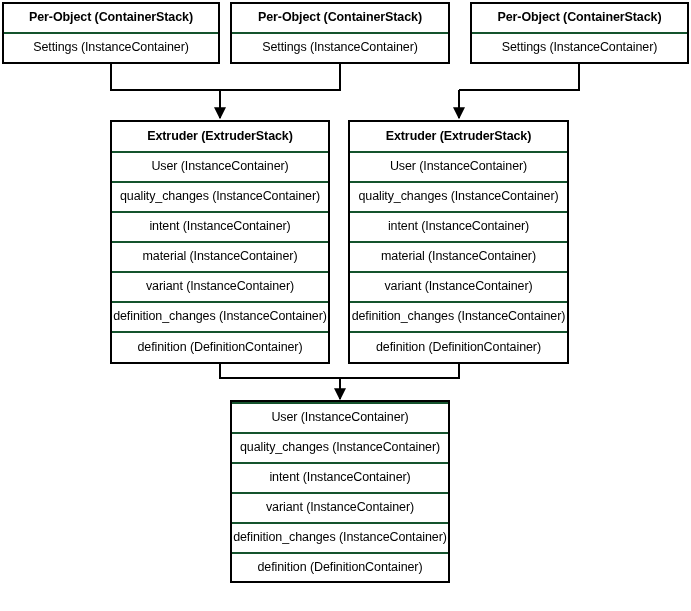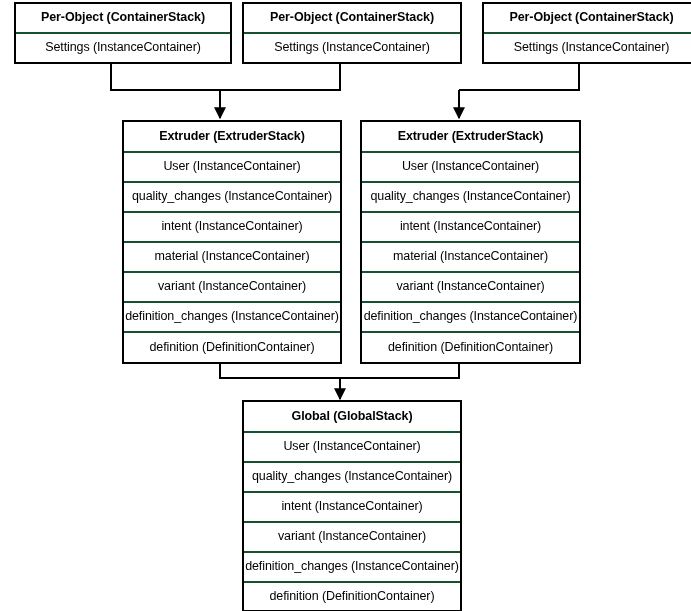--- a/index.html
+++ b/index.html
@@ -17,21 +17,20 @@
     height: 611px;
     background: #ffffff;
     overflow: hidden;
   }
   .node {
     position: absolute;
     box-sizing: border-box;
     border: 2px solid #000000;
     background: #ffffff;
     z-index: 2;
-    margin-left: 12px;
   }
   .row {
     box-sizing: border-box;
     display: flex;
     align-items: center;
     justify-content: center;
     text-align: center;
     color: #000000;
     font-size: 12.5px;
     line-height: 1.1;
@@ -114,21 +113,20 @@
     <div class="row" style="height:30px;">User (InstanceContainer)</div>
     <div class="row" style="height:30px;">quality_changes (InstanceContainer)</div>
     <div class="row" style="height:30px;">intent (InstanceContainer)</div>
     <div class="row" style="height:30px;">material (InstanceContainer)</div>
     <div class="row" style="height:30px;">variant (InstanceContainer)</div>
     <div class="row" style="height:30px;">definition_changes (InstanceContainer)</div>
     <div class="row" style="height:31px;">definition (DefinitionContainer)</div>
   </div>
 
   <div class="node" style="left:230px; top:400px; width:220px;">
-    <div class="row header" style="height:29px;">Global (GlobalStack)</div>
     <div class="row" style="height:30px;">User (InstanceContainer)</div>
     <div class="row" style="height:30px;">quality_changes (InstanceContainer)</div>
     <div class="row" style="height:30px;">intent (InstanceContainer)</div>
     <div class="row" style="height:30px;">variant (InstanceContainer)</div>
     <div class="row" style="height:30px;">definition_changes (InstanceContainer)</div>
     <div class="row" style="height:29px;">definition (DefinitionContainer)</div>
   </div>
 
 </div>
 

